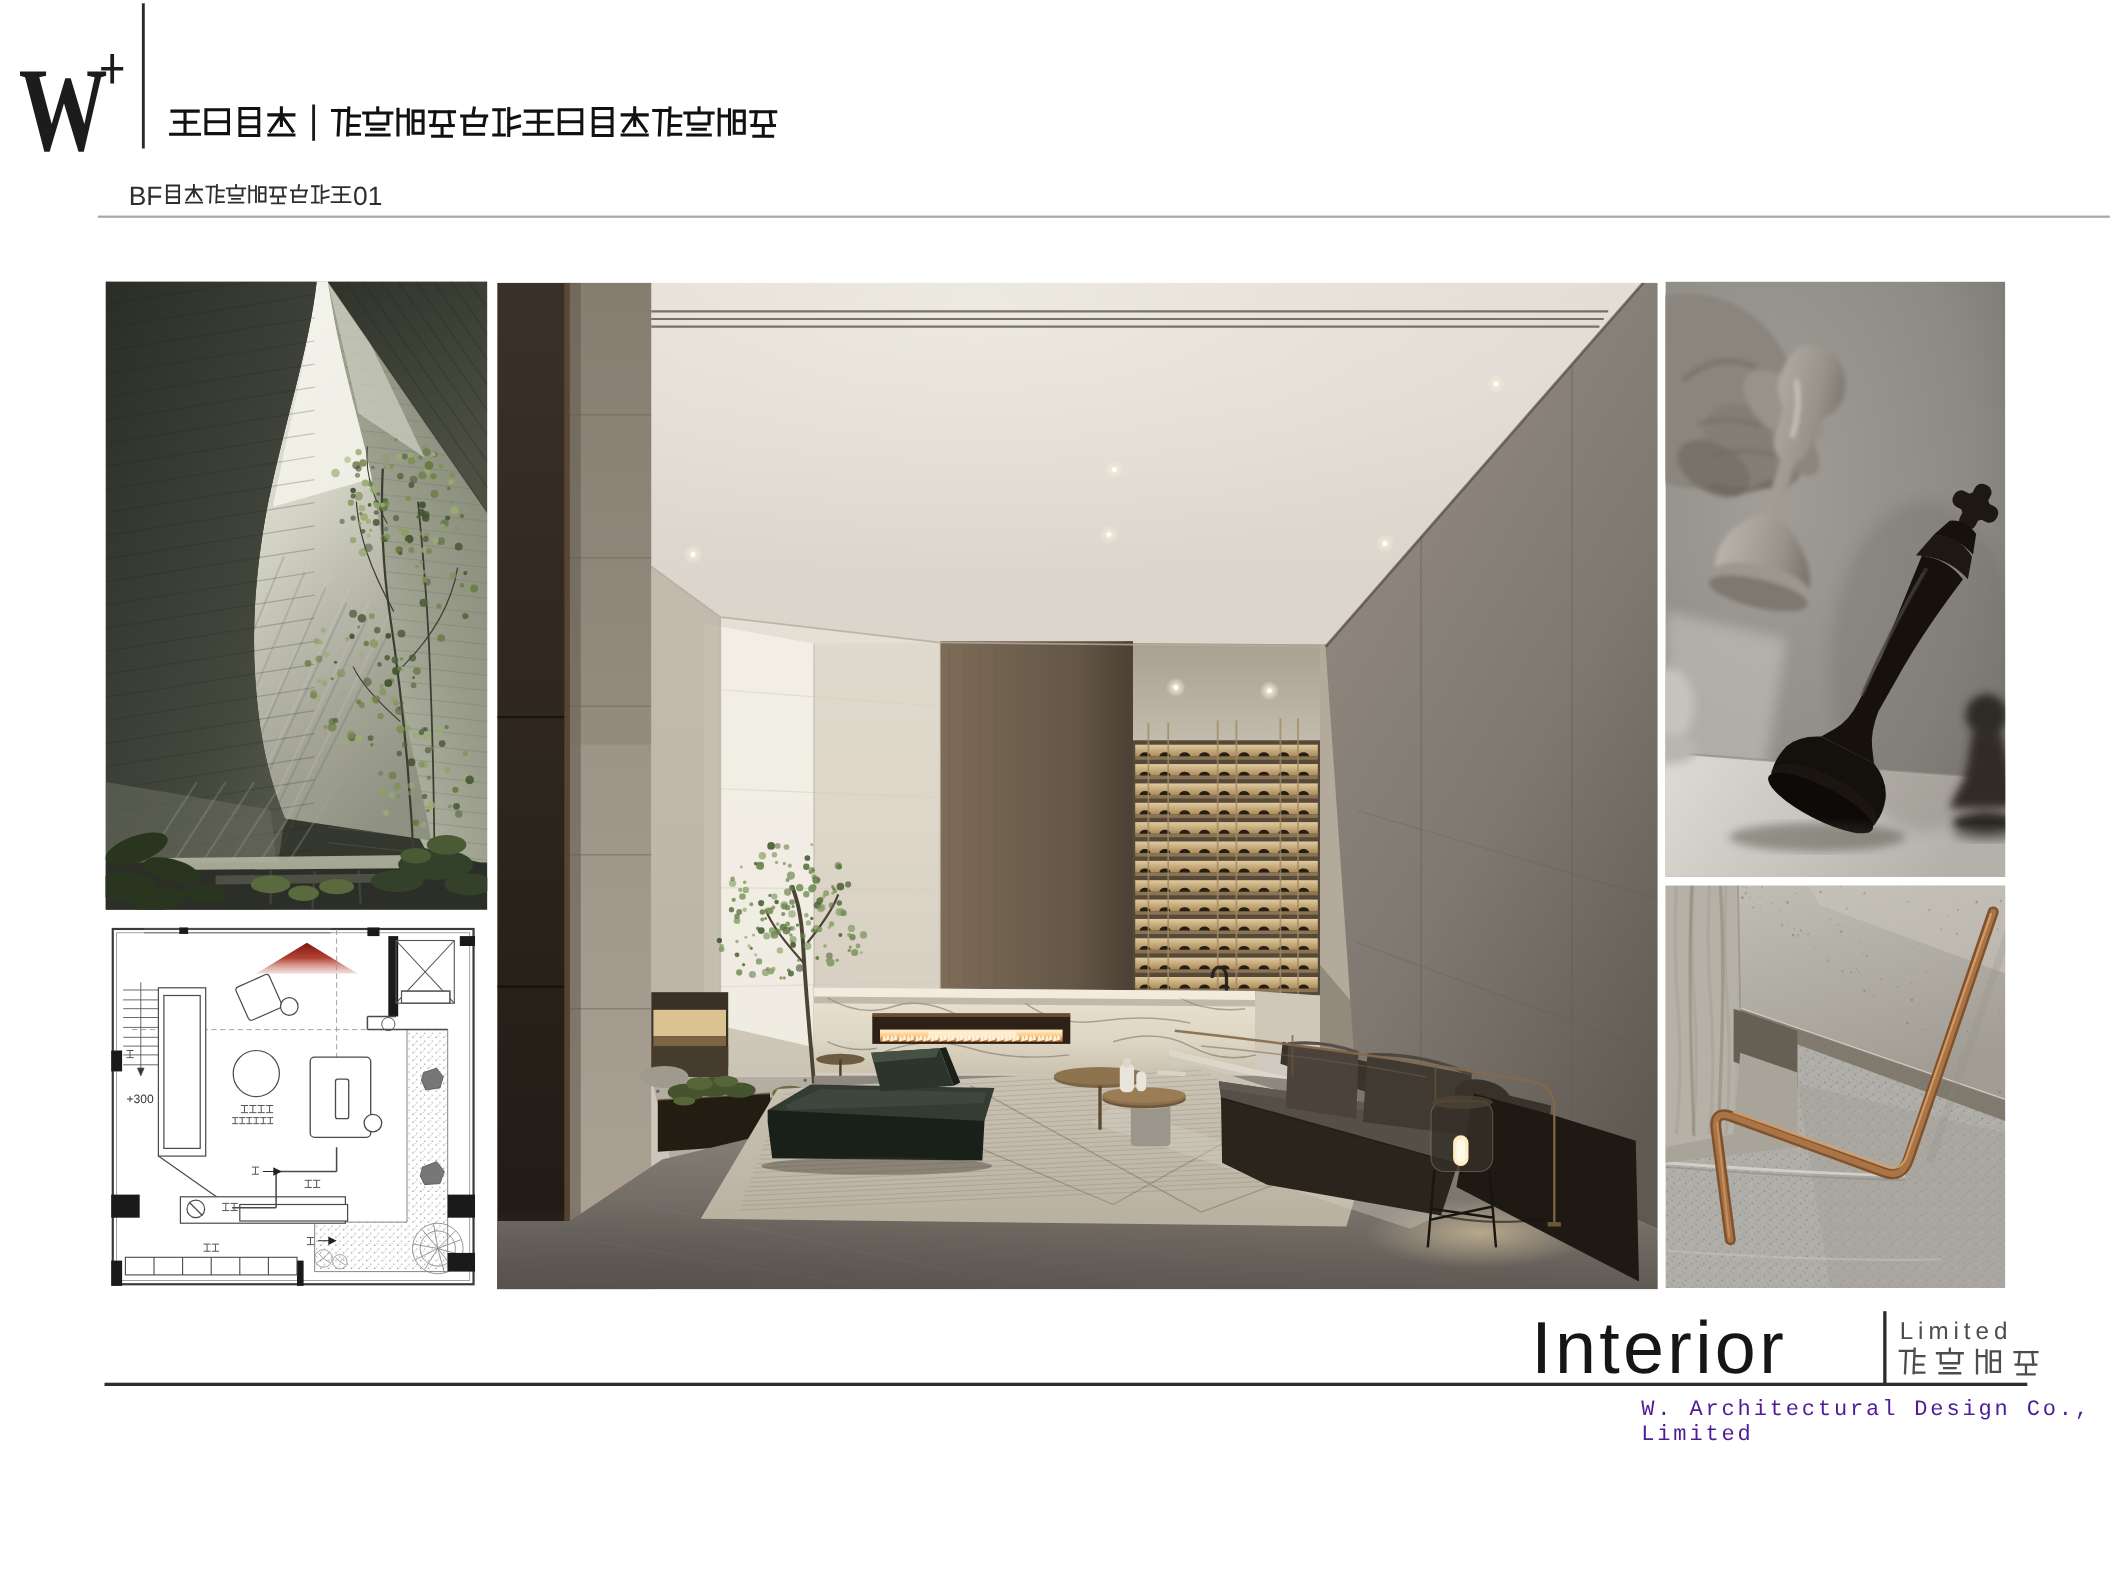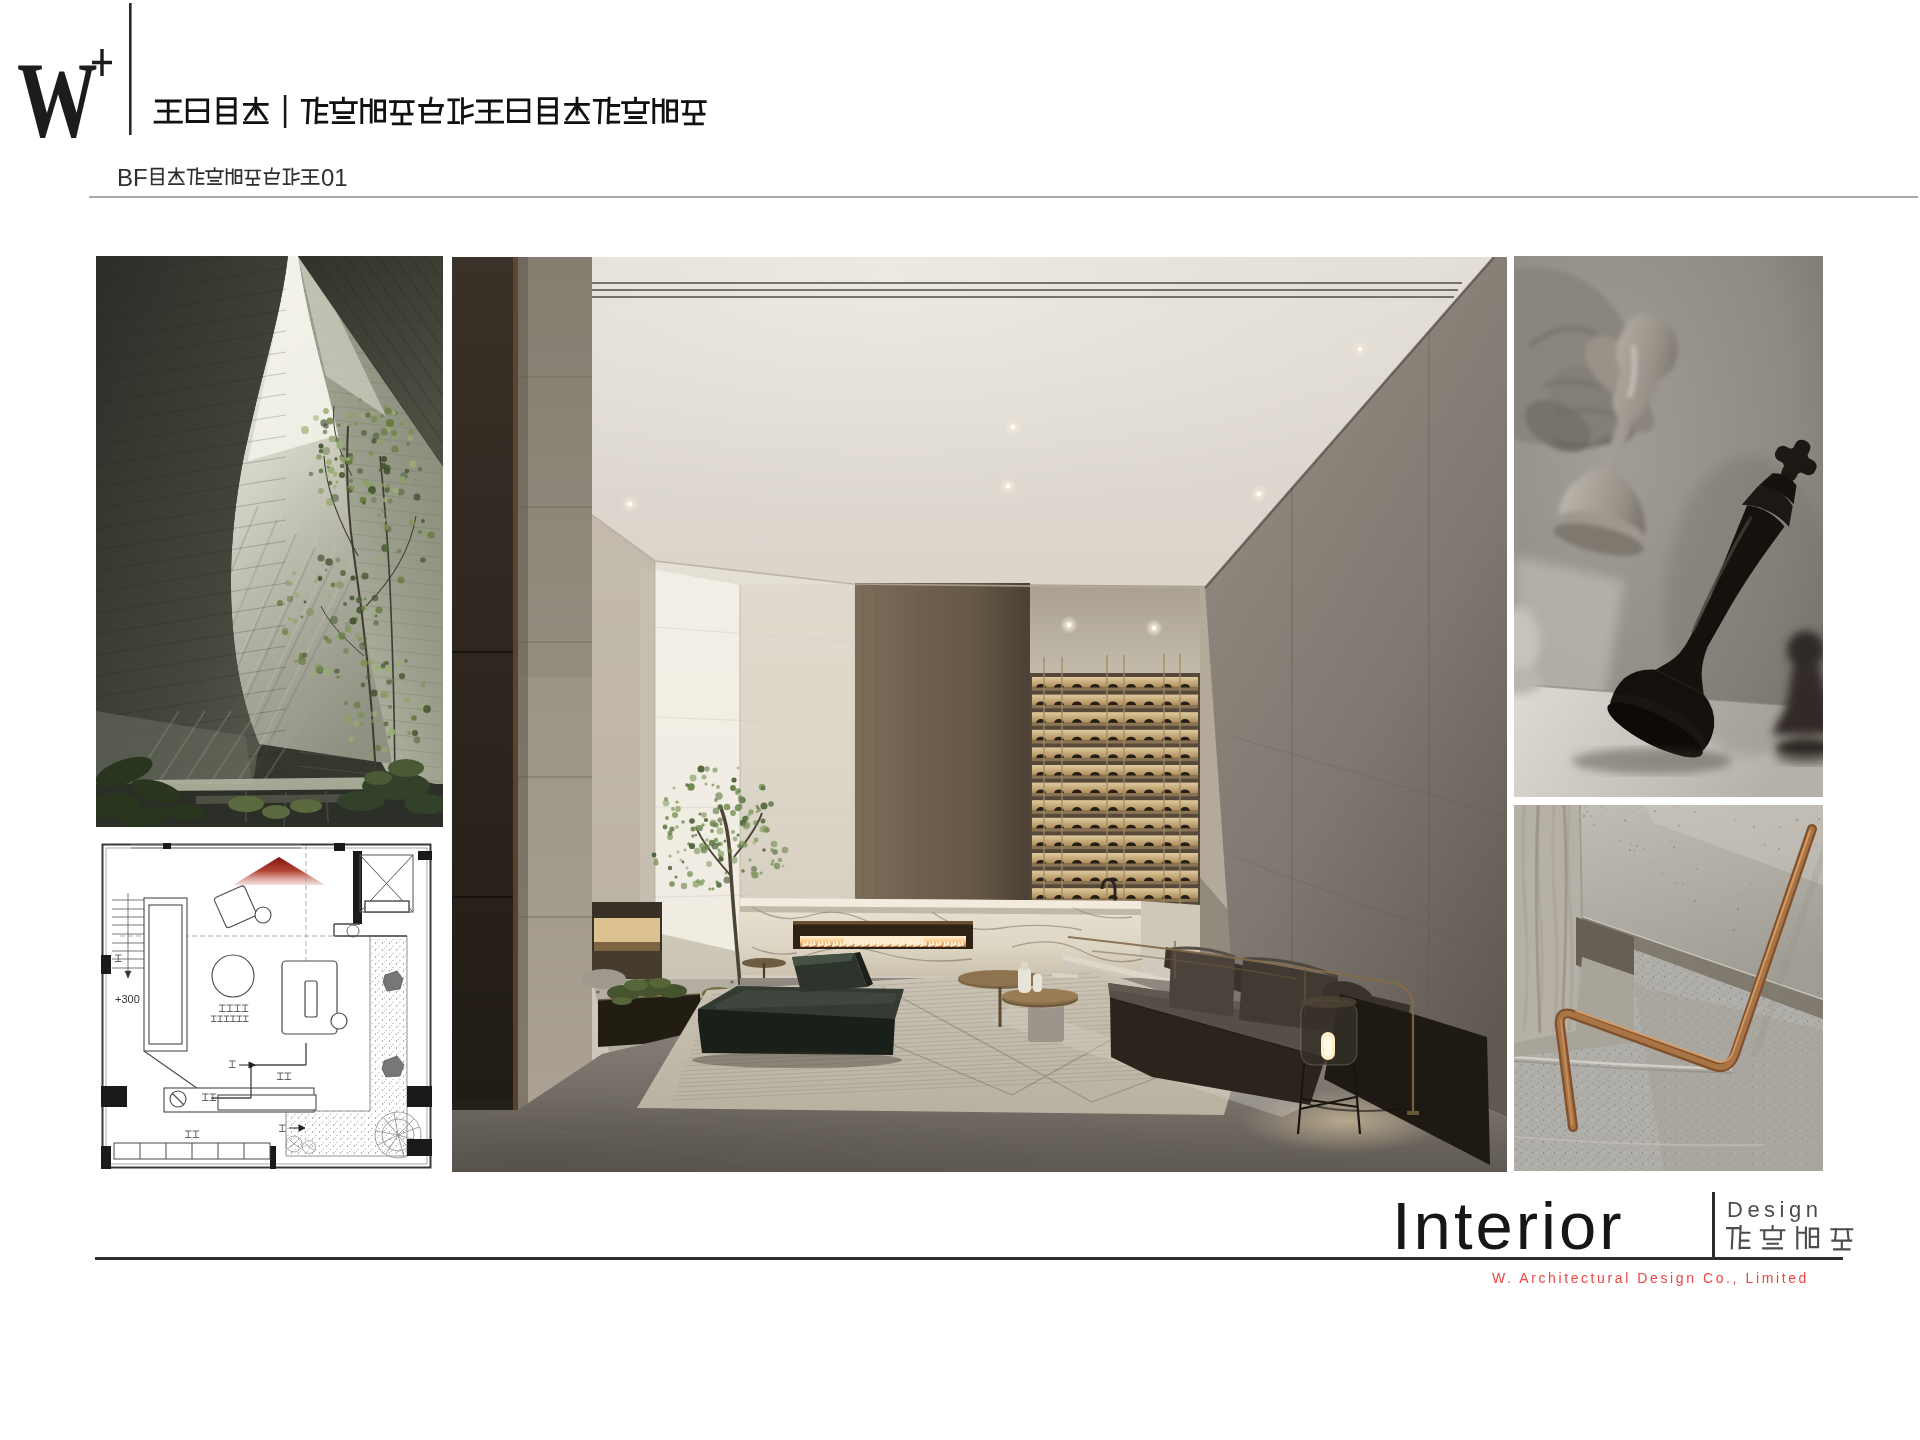--- a/index.html
+++ b/index.html
@@ -1133,24 +1133,24 @@
     <path d="M298,24 L221,249 Q215,266 200,261 L60,210 Q44,204 46,221 L59,322" stroke="#80512c" stroke-width="10" fill="none" stroke-linecap="round"></path>
     <path d="M298,24 L221,249 Q215,266 200,261 L60,210 Q44,204 46,221 L59,322" stroke="#a97546" stroke-width="5.5" fill="none" stroke-linecap="round"></path>
     <path d="M296,26 L219,247 Q214,260 202,256 L62,206" stroke="#d9a26b" stroke-width="2" fill="none" opacity="0.85" stroke-linecap="round"></path>
     <path d="M47,215 L58,320" stroke="#d09a64" stroke-width="1.8" fill="none" opacity="0.7"></path>
   </svg>
 
 <div class="abs" style="left:1392px;top:1187px;width:300px;height:70px"><span style="font-family:'Liberation Sans';font-size:67px;letter-spacing:3px;color:#161616;">Interior</span></div>
 
 <div class="abs" style="left:1712px;top:1192px;width:3px;height:67px;background:#2b2b2b"></div>
 
-<div class="abs" style="left:1727px;top:1197px;font-family:'Liberation Sans';font-size:22px;letter-spacing:4.5px;color:#4c4c4c;">Design</div>
+<div class="abs" style="left:1727px;top:1197px;font-family:'Liberation Sans';font-size:22px;letter-spacing:4.5px;color:#4c4c4c;">Limited</div>
 
 <svg class="abs" style="left:1722px;top:1224px" width="160" height="34" viewBox="0 0 160 34">
     <path d="M5.1,4.1L17.3,4.1M10.8,4.1L9.8,24.4M18.6,2.0L17.6,24.4M18.6,8.8L27.4,8.8M18.6,16.6L26.4,16.6M18.6,23.9L27.4,23.9" fill="none" stroke="#4c4c4c" stroke-width="2.1" stroke-linecap="square"></path>
     <path d="M38.9,6.2L62.3,6.2M50.6,2.0L50.6,6.2M42.3,6.2L42.3,15.3M58.9,6.2L58.9,15.3M42.3,15.3L58.9,15.3M45.4,19.7L55.8,19.7M41.2,24.4L60.0,24.4" fill="none" stroke="#4c4c4c" stroke-width="2.1" stroke-linecap="square"></path>
     <path d="M75.3,3.1L75.3,24.4M75.3,8.8L83.9,8.8M83.9,3.6L83.9,23.9M87.8,4.6L96.1,4.6M87.8,12.7L96.1,12.7M87.8,4.6L87.8,23.1M96.1,4.6L96.1,23.1M87.8,23.1L96.1,23.1" fill="none" stroke="#4c4c4c" stroke-width="2.1" stroke-linecap="square"></path>
     <path d="M109.4,5.2L130.2,5.2M114.1,5.2L113.0,16.6M125.5,5.2L126.6,16.6M110.4,16.6L129.2,16.6M119.8,16.6L119.8,25.4M112.0,25.4L127.6,25.4" fill="none" stroke="#4c4c4c" stroke-width="2.1" stroke-linecap="square"></path>
   </svg>
 
 <div class="abs" style="left:95px;top:1257px;width:1748px;height:3px;background:#2e2e2e"></div>
 
-<div class="abs" style="left:1492px;top:1270px;font-family:Liberation Sans, sans-serif;font-size:14px;letter-spacing:2.6px;color:#ef4444;">W. Architectural Design Co., Limited</div>
+<div class="abs" style="left:1492px;top:1270px;font-family:Liberation Mono, monospace;font-size:20px;letter-spacing:2.6px;color:#4c1d95;">W. Architectural Design Co., Limited</div>
 
 </body></html>

